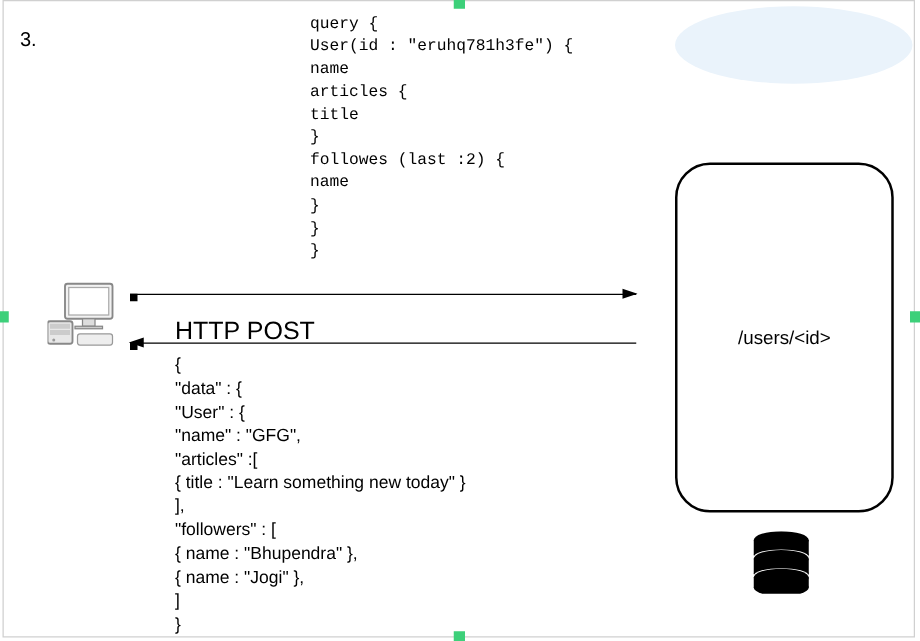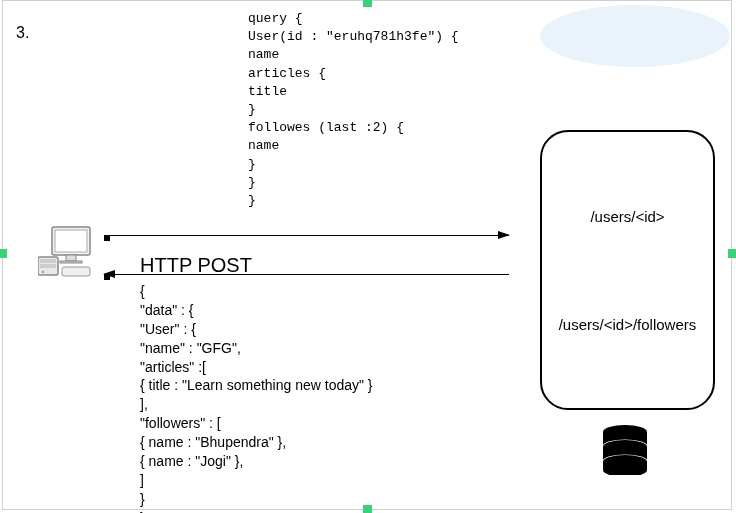--- a/index.html
+++ b/index.html
@@ -158,21 +158,20 @@
 "followers" : [
 { name : "Bhupendra" },
 { name : "Jogi" },
 ]
 }
 }
 }</div>
 
 <div class="server-box">
   <div class="endpoint">/users/&lt;id&gt;</div>
-  <div class="endpoint">/users/&lt;id&gt;/followers</div>
 </div>
 
 <div class="db-icon">
   <svg width="50" height="50" viewBox="0 0 50 50">
     <ellipse cx="25" cy="7" rx="22" ry="7" fill="#000"></ellipse>
     <rect x="3" y="7" width="44" height="12" fill="#000"></rect>
     <ellipse cx="25" cy="19" rx="22" ry="7" fill="#000"></ellipse>
     <ellipse cx="25" cy="20.5" rx="22" ry="6" fill="#fff"></ellipse>
     <ellipse cx="25" cy="22" rx="22" ry="7" fill="#000"></ellipse>
     <rect x="3" y="22" width="44" height="12" fill="#000"></rect>

